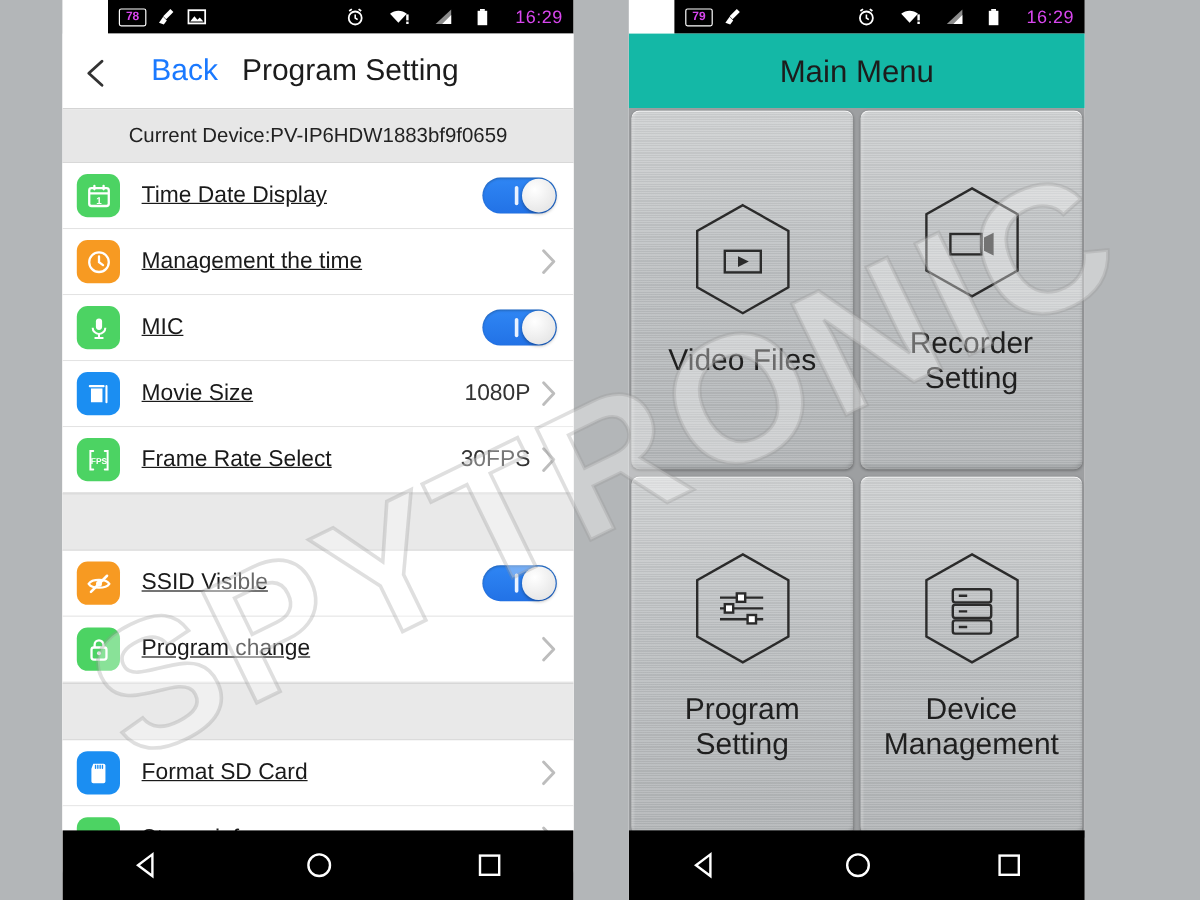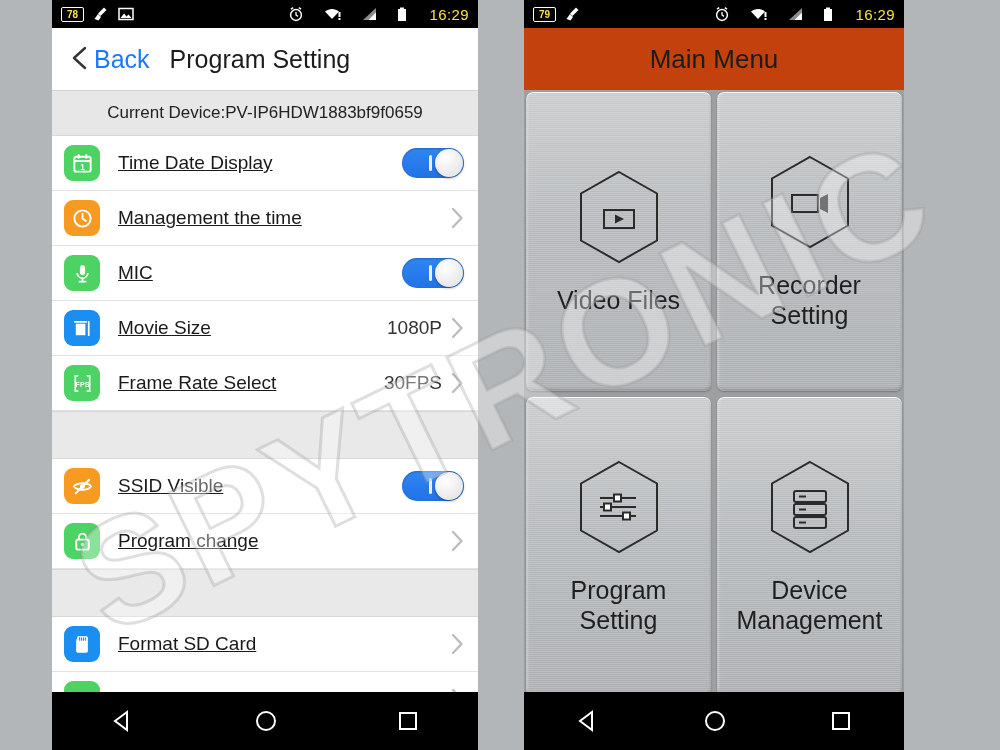--- a/index.html
+++ b/index.html
@@ -25,40 +25,40 @@
     transform:rotate(-26deg);
     white-space:nowrap;
   }
 
   
   .phone{position:absolute;top:0;height:750px;background:#fff;overflow:hidden;}
   #phone-left{left:52px;width:426px;}
   #phone-right{left:524px;width:380px;}
 
   .statusbar{
-    height:28px;background:#000;color:#fde047;
+    height:28px;background:#000;color:#d946ef;
     display:flex;align-items:center;
-    padding:0 9px;font-size:14px;
+    padding:0 9px;font-size:14px;margin-left:38px;
   }
   .sb-left{display:flex;align-items:center;gap:9px;}
   .sb-right{display:flex;align-items:center;gap:20px;margin-left:auto;}
   .sb-badge{
     border:1.5px solid #fff;border-radius:2px;
     font-size:10px;line-height:11px;padding:1px 2px;
     min-width:17px;text-align:center;font-weight:bold;
   }
   .sb-time{font-size:15px;letter-spacing:.4px;margin-left:2px;}
   .sb-ico{display:block;}
 
   
   .navbar{
     height:62px;background:#fff;display:flex;align-items:center;
     padding-left:16px;border-bottom:1px solid #d4d4d4;
   }
-  .back-wrap{display:flex;align-items:flex-start;cursor:pointer;}
+  .back-wrap{display:flex;align-items:flex-end;cursor:pointer;gap:32px;}
   .chev-back{width:22px;height:26px;margin-right:4px;}
   .back-label{color:#1a79ff;font-size:25px;}
   .nav-title{font-size:25px;color:#1c1c1c;margin-left:20px;}
 
   .devicebar{
     height:44px;background:#e7e7e7;display:flex;align-items:center;
     justify-content:center;color:#222;font-size:17px;
     border-bottom:1px solid #d8d8d8;
   }
 
@@ -88,21 +88,21 @@
     background:#eaf2ff;border-radius:2px;
   }
   .toggle .knob{
     position:absolute;right:1px;top:1px;width:28px;height:28px;border-radius:50%;
     background:radial-gradient(circle at 38% 32%, #fff, #dfdfdf);
     box-shadow:0 1px 3px rgba(0,0,0,.38);
   }
 
   
   .mm-title{
-    height:62px;background:#c2410c;display:flex;align-items:center;justify-content:center;
+    height:62px;background:#14b8a6;display:flex;align-items:center;justify-content:center;
     font-size:26px;color:#1c1c1c;
   }
   .tiles{
     height:604px;padding:2px;display:grid;
     grid-template-columns:1fr 1fr;grid-template-rows:1fr 1fr;gap:6px;
     background:#9d9fa1;
   }
   .tile{
     position:relative;border-radius:7px;
     background:

